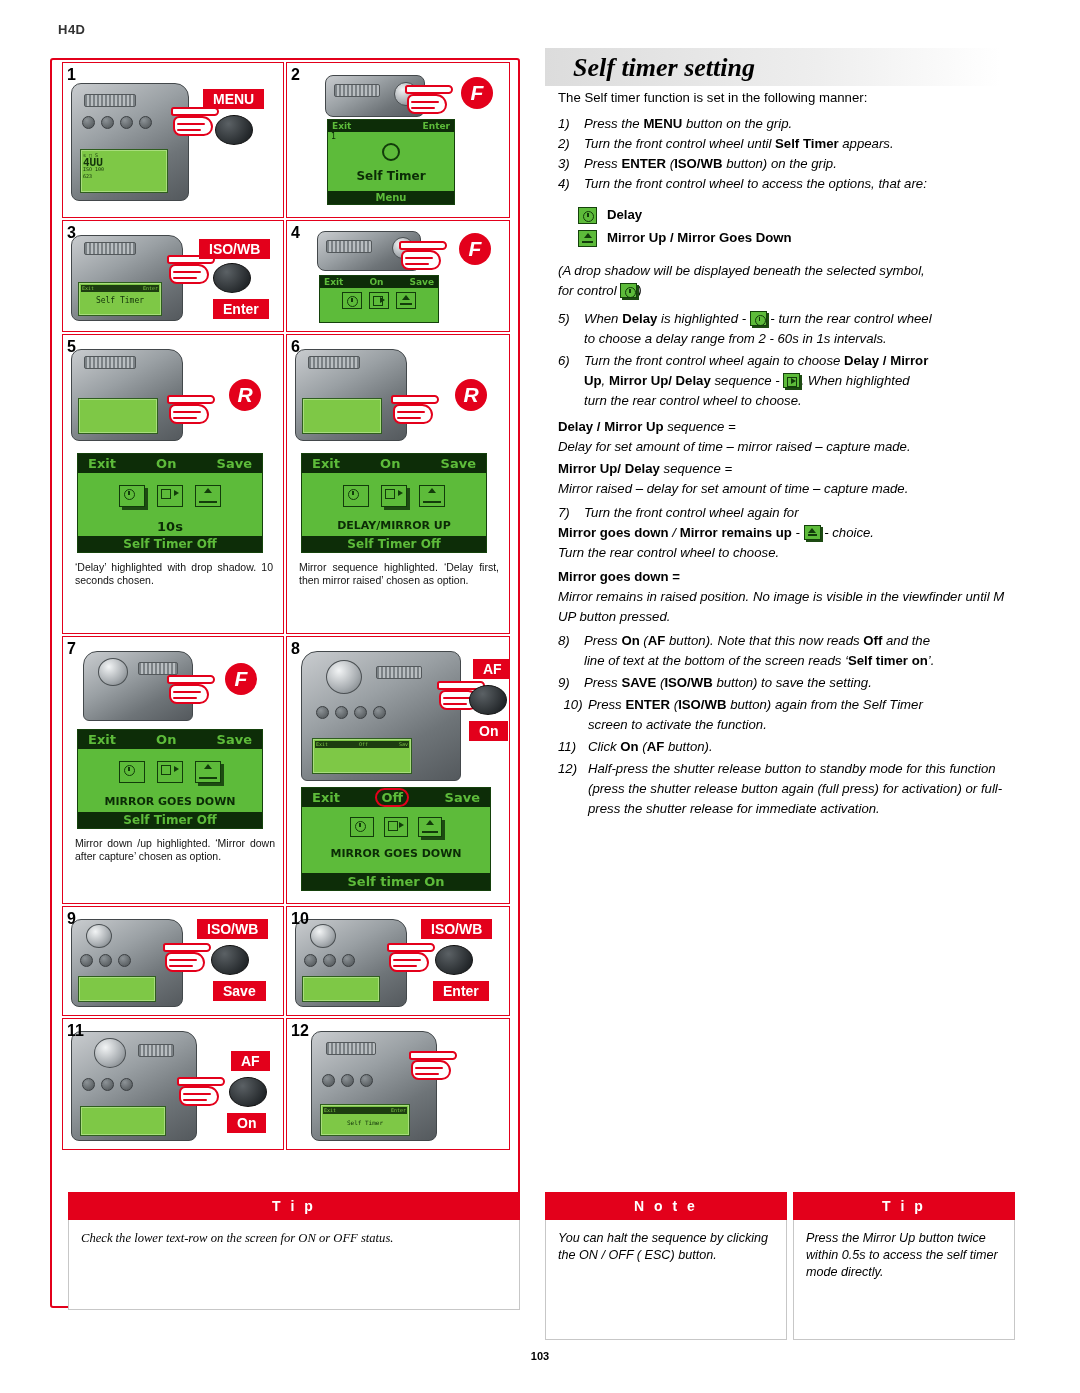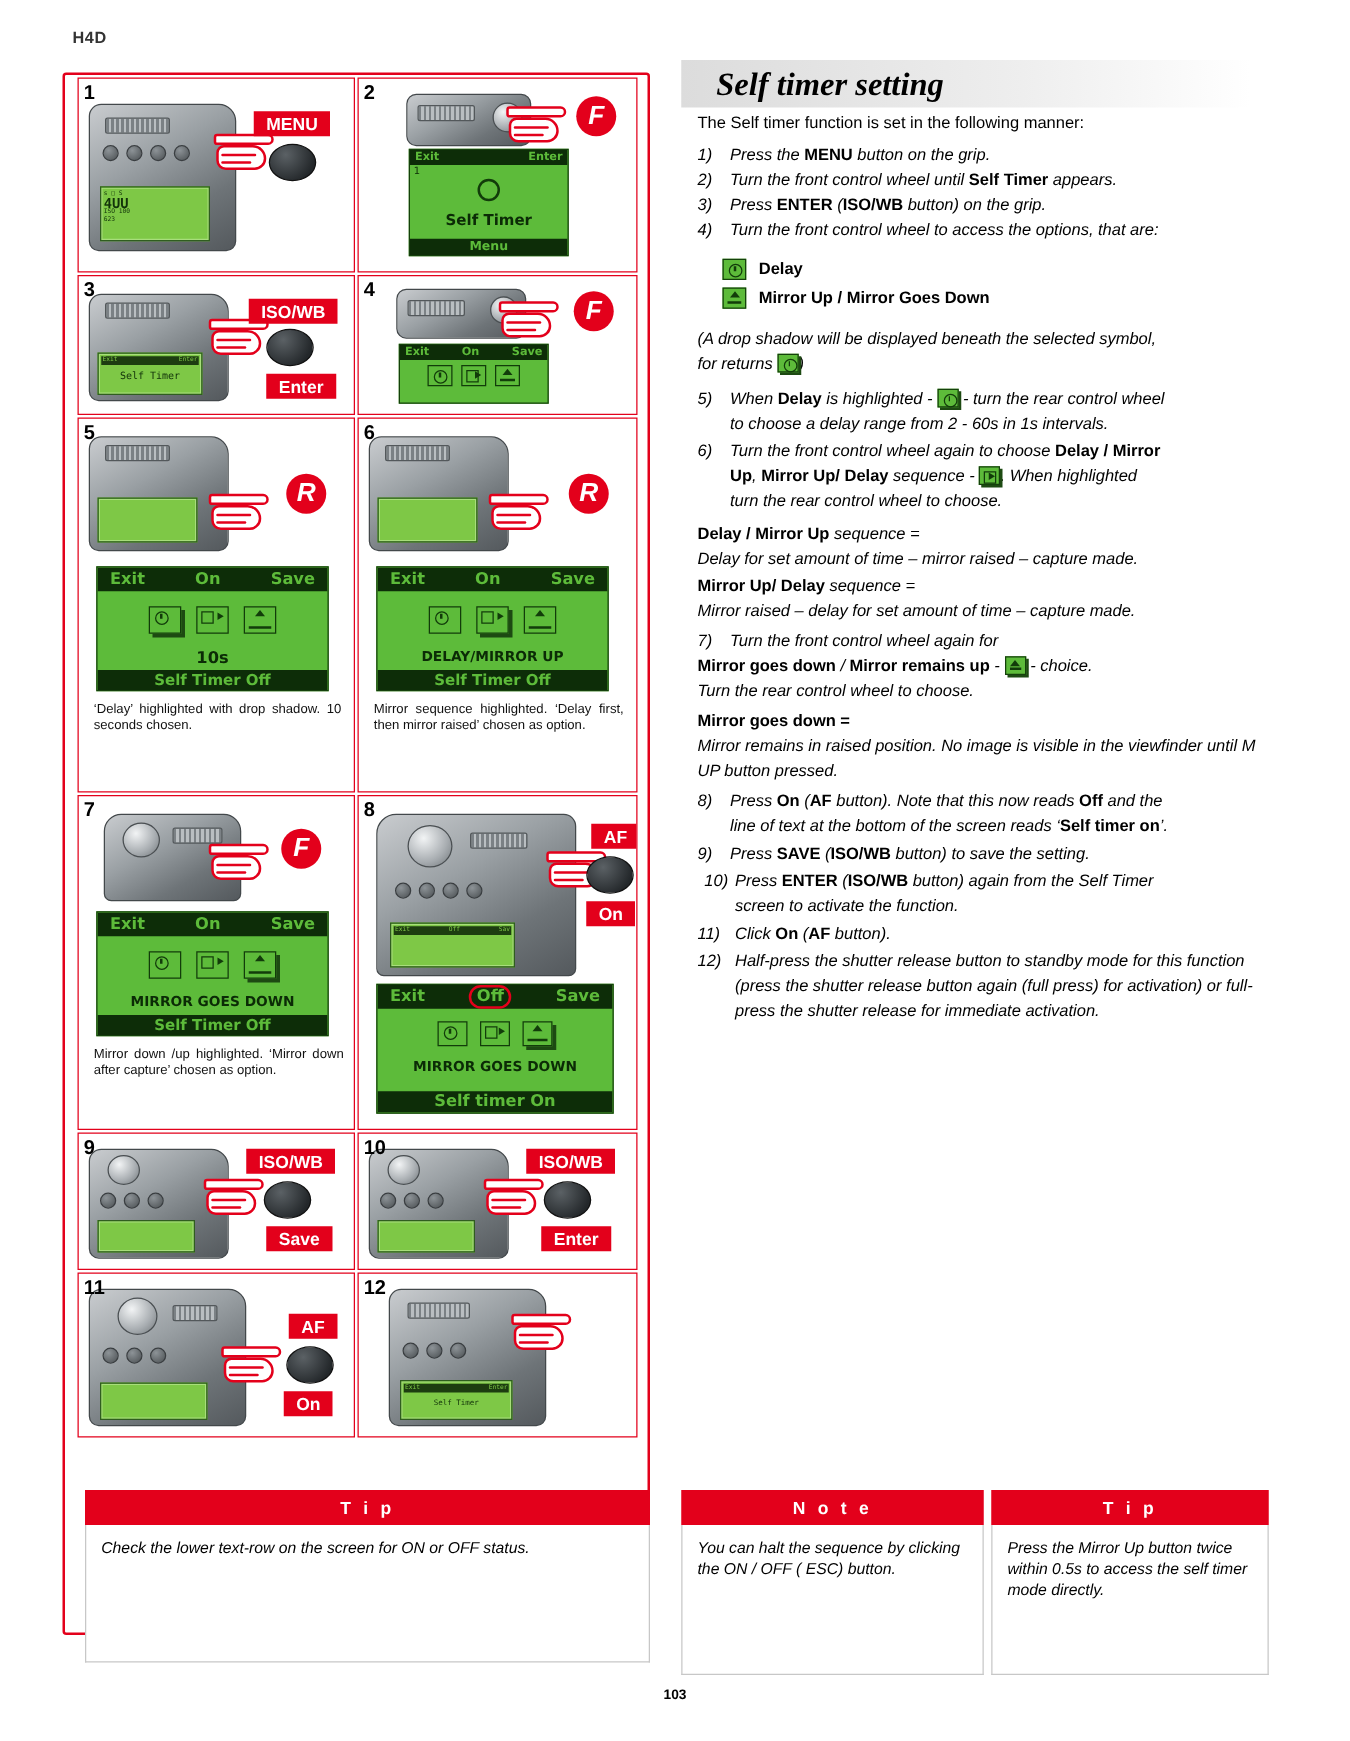--- a/index.html
+++ b/index.html
@@ -702,21 +702,21 @@
   </div>
   <div class="optrow">
     <span class="sym g-up"></span>
     <span class="lbl">Mirror Up / Mirror Goes Down</span>
   </div>
 
   <div style="height:10px;"></div>
 
   <p class="ital indent">
     <span>(A drop shadow will be displayed beneath the selected symbol,</span><br>
-    <span>for returns</span>
+    <span>for control</span>
     <span class="inline-sym g-clock shadow"></span><span>)</span>
   </p>
 
   <div style="height:8px;"></div>
 
   <div class="numrow">
     <span class="n">5)</span>
     <span class="t"><span>When </span><span class="b">Delay</span><span> is highlighted - </span><span class="inline-sym g-clock shadow"></span><span> - turn the rear control wheel</span><br><span>to choose a delay range from 2 - 60s in 1s intervals.</span></span>
   </div>
 
@@ -773,21 +773,21 @@
   </div>
 
   <div class="numrow" style="margin-top:2px;">
     <span class="n" style="flex:0 0 30px;width:30px;">12)</span>
     <span class="t">Half-press the shutter release button to standby mode for this function (press the shutter release button again (full press) for activation) or full-press the shutter release for immediate activation.</span>
   </div>
 </div>
 
 <div class="tipbox" style="left:68px;top:1192px;width:452px;">
   <div class="hdr">T i p</div>
-  <div class="bdy" style="height:110px;">Check the lower text-row on the screen for ON or OFF status.</div>
+  <div class="bdy" style="height:90px;font-family:Liberation Serif, serif;">Check the lower text-row on the screen for ON or OFF status.</div>
 </div>
 
 <div class="tipbox" style="left:545px;top:1192px;width:242px;">
   <div class="hdr">N o t e</div>
   <div class="bdy" style="height:120px;">You can halt the sequence by clicking the ON / OFF ( ESC) button.</div>
 </div>
 
 <div class="tipbox" style="left:793px;top:1192px;width:222px;">
   <div class="hdr">T i p</div>
   <div class="bdy" style="height:120px;">Press the Mirror Up button twice within 0.5s to access the self timer mode directly.</div>

